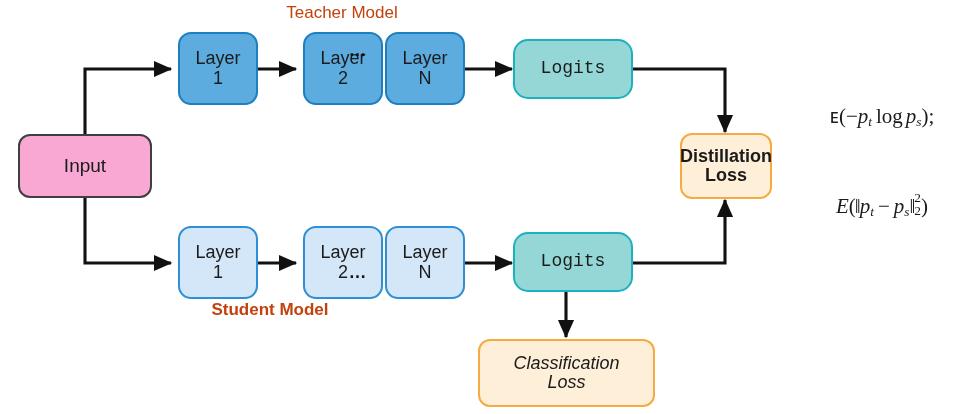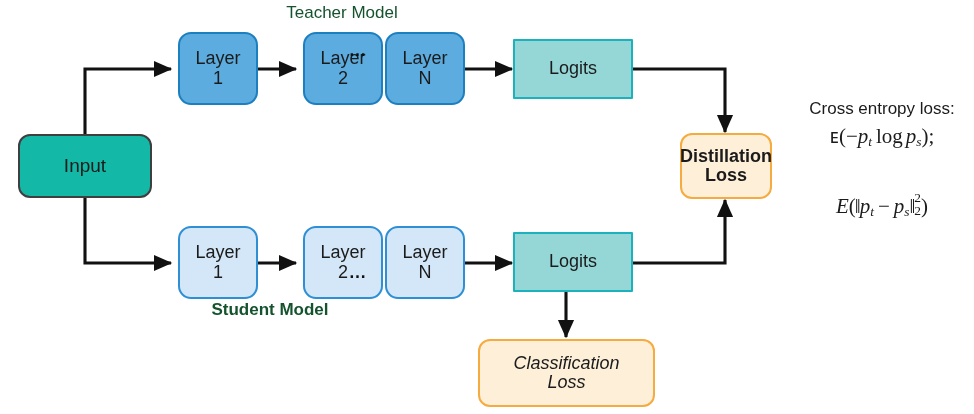--- a/index.html
+++ b/index.html
@@ -32,54 +32,55 @@
     align-items: center;
     justify-content: center;
     text-align: center;
     line-height: 1.08;
     color: #1b1b1b;
     z-index: 3;
   }
   .node .ln { display: block; }
 
   .node-input {
-    background: #14b8a6;
+    background: #f9a8d4;
     border: 2.5px solid #3f3f3f;
     border-radius: 12px;
     font-size: 19px;
   }
   .node-teacher-layer {
     background: #5cacdf;
     border: 2.5px solid #1c7fc0;
     border-radius: 13px;
     font-size: 18px;
   }
   .node-student-layer {
     background: #d4e7f8;
     border: 2.5px solid #2f8fd4;
     border-radius: 13px;
     font-size: 18px;
   }
   .node-logits {
     background: #95d7d7;
     border: 2.5px solid #1cb2bd;
-    border-radius: 1px;
-    font-size: 18px;
+    border-radius: 15px;
+    font-size: 18px;
+    font-family: Liberation Mono, monospace;
   }
   .node-loss {
     background: #fdefd8;
     border: 2.5px solid #f5ab3f;
     border-radius: 12px;
     font-size: 18px;
   }
 
   .caption {
     position: absolute;
     font-size: 17px;
-    color: #14532d;
+    color: #c2410c;
     text-align: center;
     white-space: nowrap;
     z-index: 3;
   }
   .ellipsis {
     position: absolute;
     font-size: 17px;
     font-weight: bold;
     letter-spacing: 0.5px;
     color: #111;
@@ -205,21 +206,20 @@
     <span class="ln">Distillation</span>
     <span class="ln">Loss</span>
   </div>
 
   <div class="node node-loss" style="left:478px; top:339px; width:177px; height:68px;font-style:italic;">
     <span class="ln">Classification</span>
     <span class="ln">Loss</span>
   </div>
 
   <div class="formula-block" style="left:790px; top:99px; width:184px;">
-    <div class="formula-label">Cross entropy loss:</div>
     <div class="formula-math">
       <span class="mbb">ᴇ</span><span>(−</span><span class="mvar">p</span><sub>t</sub><span style="display:inline-block;width:4px"></span><span>log</span><span style="display:inline-block;width:3px"></span><span class="mvar">p</span><sub>s</sub><span>);</span>
     </div>
   </div>
 
   <div class="formula-block" style="left:790px; top:186px; width:184px;">
     <div class="formula-math">
       <span class="mvar">E</span><span class="norm">(‖</span><span class="mvar">p</span><sub>t</sub><span style="display:inline-block;width:4px"></span><span>−</span><span style="display:inline-block;width:4px"></span><span class="mvar">p</span><sub>s</sub><span class="norm">‖</span><span class="supsub"><i>2</i><i>2</i></span><span>)</span>
     </div>
   </div>

